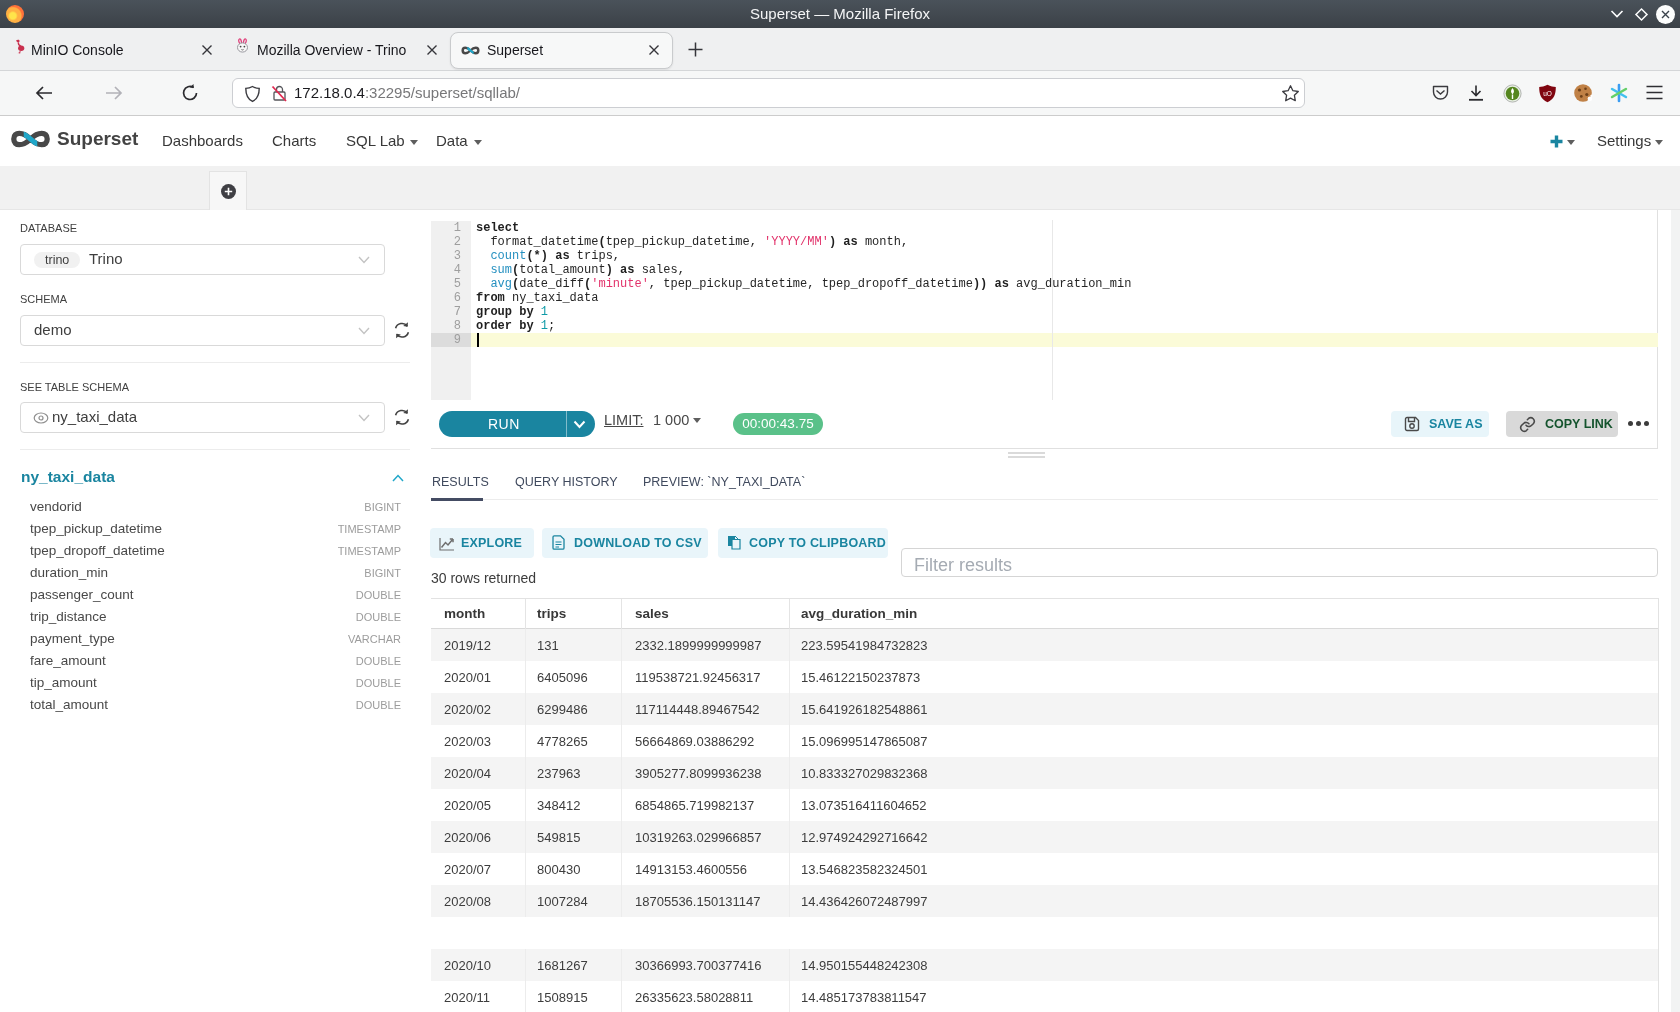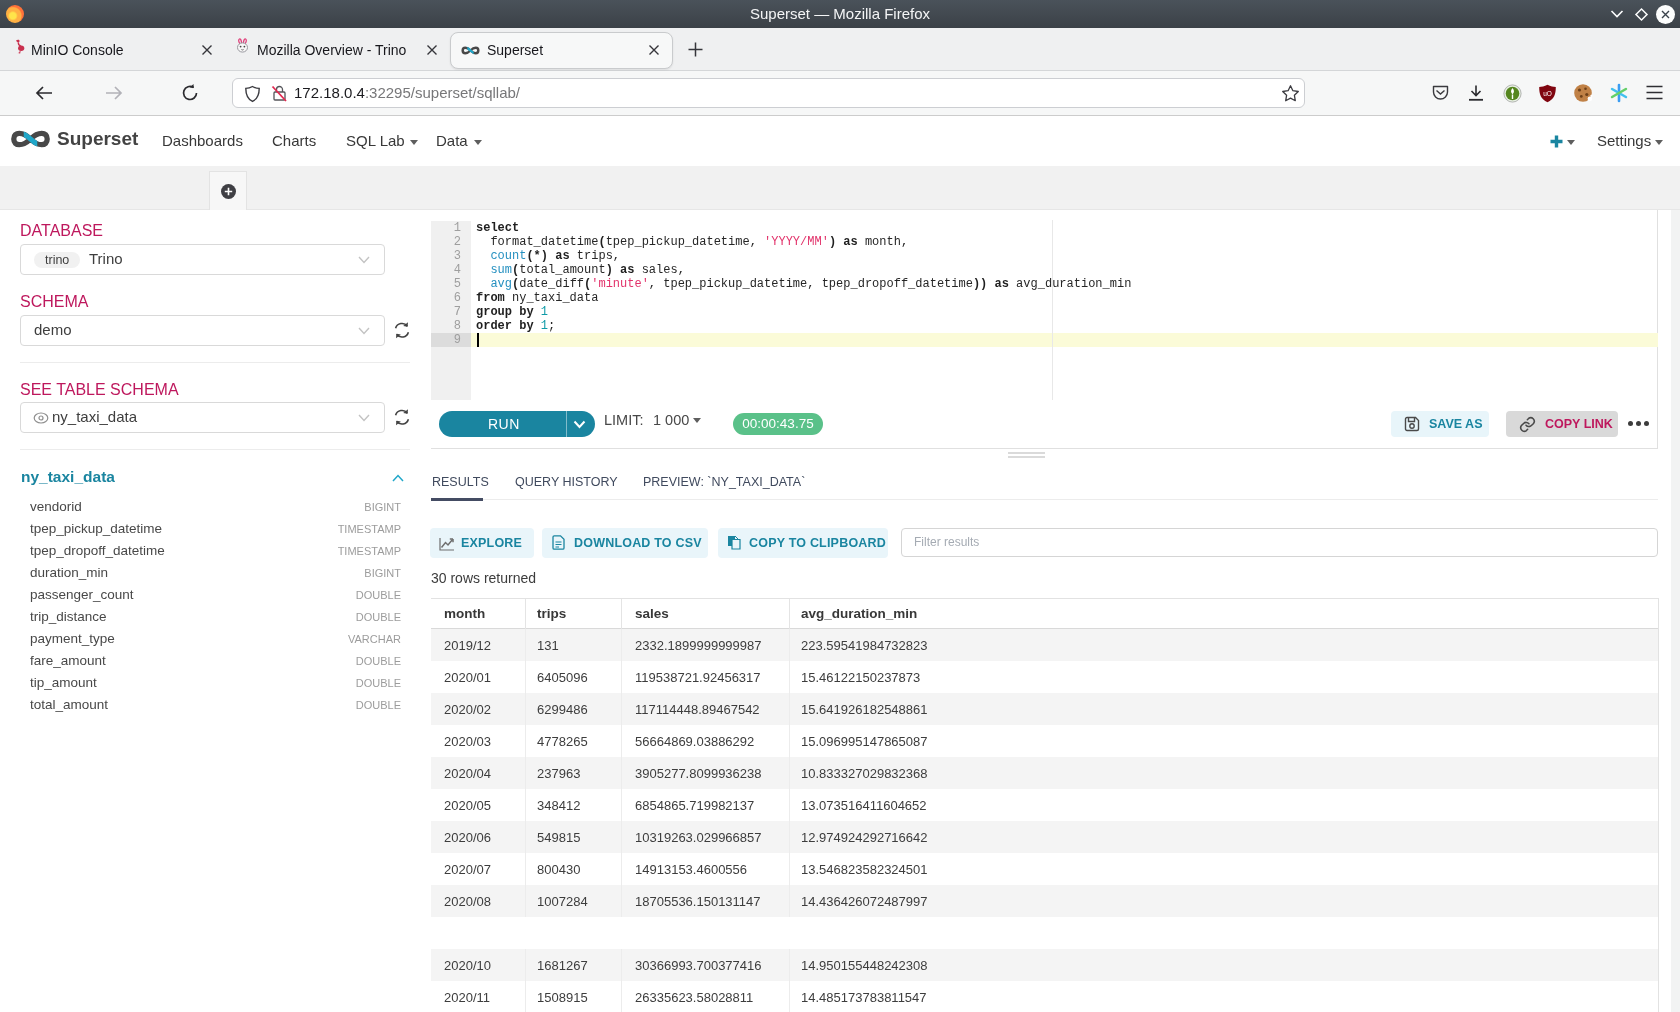--- a/index.html
+++ b/index.html
@@ -23,21 +23,21 @@
 .navitem { top:16px; font-size:15px; color:#383838; }
 .caret { width:0; height:0; border-left:4.5px solid transparent; border-right:4.5px solid transparent; border-top:5.5px solid #5e5e5e; }
 
 
 #qtabbar { left:0; top:166px; width:1680px; height:44px; background:#f1f1f1; border-bottom:1px solid #e6e6e6; }
 #qtab { left:8px; top:5px; width:197px; height:39px; background:#fff; border:1px solid #e3e3e3; border-bottom:none; border-radius:4px 4px 0 0; }
 #qplustab { left:209px; top:5px; width:38px; height:39px; background:#f7f7f7; border:1px solid #e3e3e3; border-bottom:none; }
 
 
 #sidebar { left:0; top:210px; width:430px; height:802px; background:#fff; }
-.sblabel { left:20px; font-size:16px; color:#be185d; }
+.sblabel { left:20px; font-size:11px; color:#404040; }
 .sbselect { left:20px; width:365px; height:31px; background:#fff; border:1px solid #d9d9d9; border-radius:4px; }
 .sbdivider { left:20px; width:390px; height:1px; background:#ececec; }
 .colname { left:30px; font-size:13.5px; color:#484848; }
 .coltype { right:29px; font-size:11px; color:#9c9c9c; }
 .selchev { right:14px; top:11px; }
 
 
 #editor { left:431px; top:210px; width:1227px; height:190px; background:#fff; border-right:1px solid #e0e0e0; }
 #gutter { left:0; top:11px; width:40px; height:180px; background:#f0f0f0; }
 .gnum { width:30px; text-align:right; font-family:"Liberation Mono",monospace; font-size:12px; color:#9e9e9e; height:14px; line-height:14px; }
@@ -50,26 +50,26 @@
 #gactive { left:0; top:123px; width:40px; height:14px; background:#dcdcdc; }
 #printmargin { left:621px; top:10px; width:1px; height:180px; background:#e8e8e8; }
 #cursor { left:45.5px; top:123px; width:2px; height:14px; background:#000; }
 
 
 #toolbar { left:431px; top:400px; width:1227px; height:49px; background:#fff; border-bottom:1px solid #e0e0e0; border-right:1px solid #e0e0e0; }
 #runbtn { left:8px; top:11px; width:156px; height:26px; background:#1a85a0; border-radius:13px; color:#fff; }
 #timer { left:302px; top:13px; width:90px; height:22px; background:#5ac189; border-radius:11px; color:#fff; font-size:13.5px; text-align:center; line-height:22px; }
 .toolbtn { top:11px; height:26px; border-radius:4px; font-size:12.5px; font-weight:bold; white-space:nowrap; }
 #saveas { left:960px; width:98px; background:#e8f5fa; color:#1a85a0; }
-#copylink { left:1075px; width:112px; background:#d9d9d9; color:#be185d; }
+#copylink { left:1075px; width:112px; background:#d9d9d9; color:#14532d; }
 .stab { font-size:12.5px; color:#404a5e; font-weight:500; letter-spacing:0; }
 #tabline { left:431px; top:499px; width:1227px; height:1px; background:#ececec; }
 #inkbar { left:431px; top:498px; width:52px; height:3px; background:#444c63; }
 .resbtn { top:528px; height:30px; background:#e9f5fa; border-radius:4px; color:#1a85a0; font-size:12.5px; font-weight:bold; white-space:nowrap; letter-spacing:.2px; }
-#filterinput { left:901px; top:528px; width:757px; height:29px; border:1px solid #d5d5d5; border-radius:4px; background:#fff; color:#a5abb3; font-size:12px; }
+#filterinput { left:901px; top:548px; width:757px; height:29px; border:1px solid #d5d5d5; border-radius:4px; background:#fff; color:#a5abb3; font-size:18px; }
 
 
 #rtable { left:431px; top:598px; width:1228px; border-top:1px solid #e2e2e2; border-right:1px solid #e2e2e2; }
 .hrow { height:30px; background:#fff; border-bottom:1px solid #d9d9d9; }
 .hcell { font-size:13.5px; font-weight:bold; color:#383838; top:7px; }
 .drow { height:32px; }
 .gray { background:#f4f4f4; }
 .dcell { font-size:13px; color:#3d3d3d; top:9px; white-space:nowrap; }
 .vline { width:1px; background:#e4e4e4; }
 svg { display:block; }
@@ -339,21 +339,21 @@
 </div>
 
 <div class="abs" id="toolbar">
   <div class="abs" id="runbtn">
     <div class="abs" style="left:49px;top:5px;font-size:14px;letter-spacing:.5px;">RUN</div>
     <div class="abs" style="left:127px;top:0;width:1px;height:26px;background:rgba(255,255,255,.45);"></div>
     <svg class="abs" style="left:134px;top:9px" width="13" height="9" viewBox="0 0 13 9">
         <path d="M1.5 1.5 L6.5 7 L11.5 1.5" stroke="#fff" stroke-width="2" fill="none"></path>
       </svg>
   </div>
-  <div class="abs" style="left:173px;top:12px;font-size:14.5px;color:#484848;">LIMIT:</div>
+  <div class="abs" style="left:173px;top:12px;font-size:14.5px;color:#484848;text-decoration:underline;">LIMIT:</div>
   <div class="abs" style="left:222px;top:12px;font-size:14.5px;color:#484848;">1 000</div>
   <div class="abs caret" style="left:262px;top:18px;"></div>
   <div class="abs" id="timer">00:00:43.75</div>
   <div class="abs toolbtn" id="saveas">
     <svg class="abs" style="left:13px;top:5px" width="16" height="16" viewBox="0 0 16 16">
       <path d="M1.5 3 A1.5 1.5 0 0 1 3 1.5 H11.5 L14.5 4.5 V13 A1.5 1.5 0 0 1 13 14.5 H3 A1.5 1.5 0 0 1 1.5 13 Z" stroke="#4a4a4a" stroke-width="1.4" fill="none"></path>
       <path d="M4.5 1.8 V5.5 H10.5 V1.8" stroke="#4a4a4a" stroke-width="1.4" fill="none"></path>
       <circle cx="8" cy="10" r="2.2" stroke="#4a4a4a" stroke-width="1.4" fill="none"></circle>
     </svg>
     <div class="abs" style="left:38px;top:6px;">SAVE AS</div>

